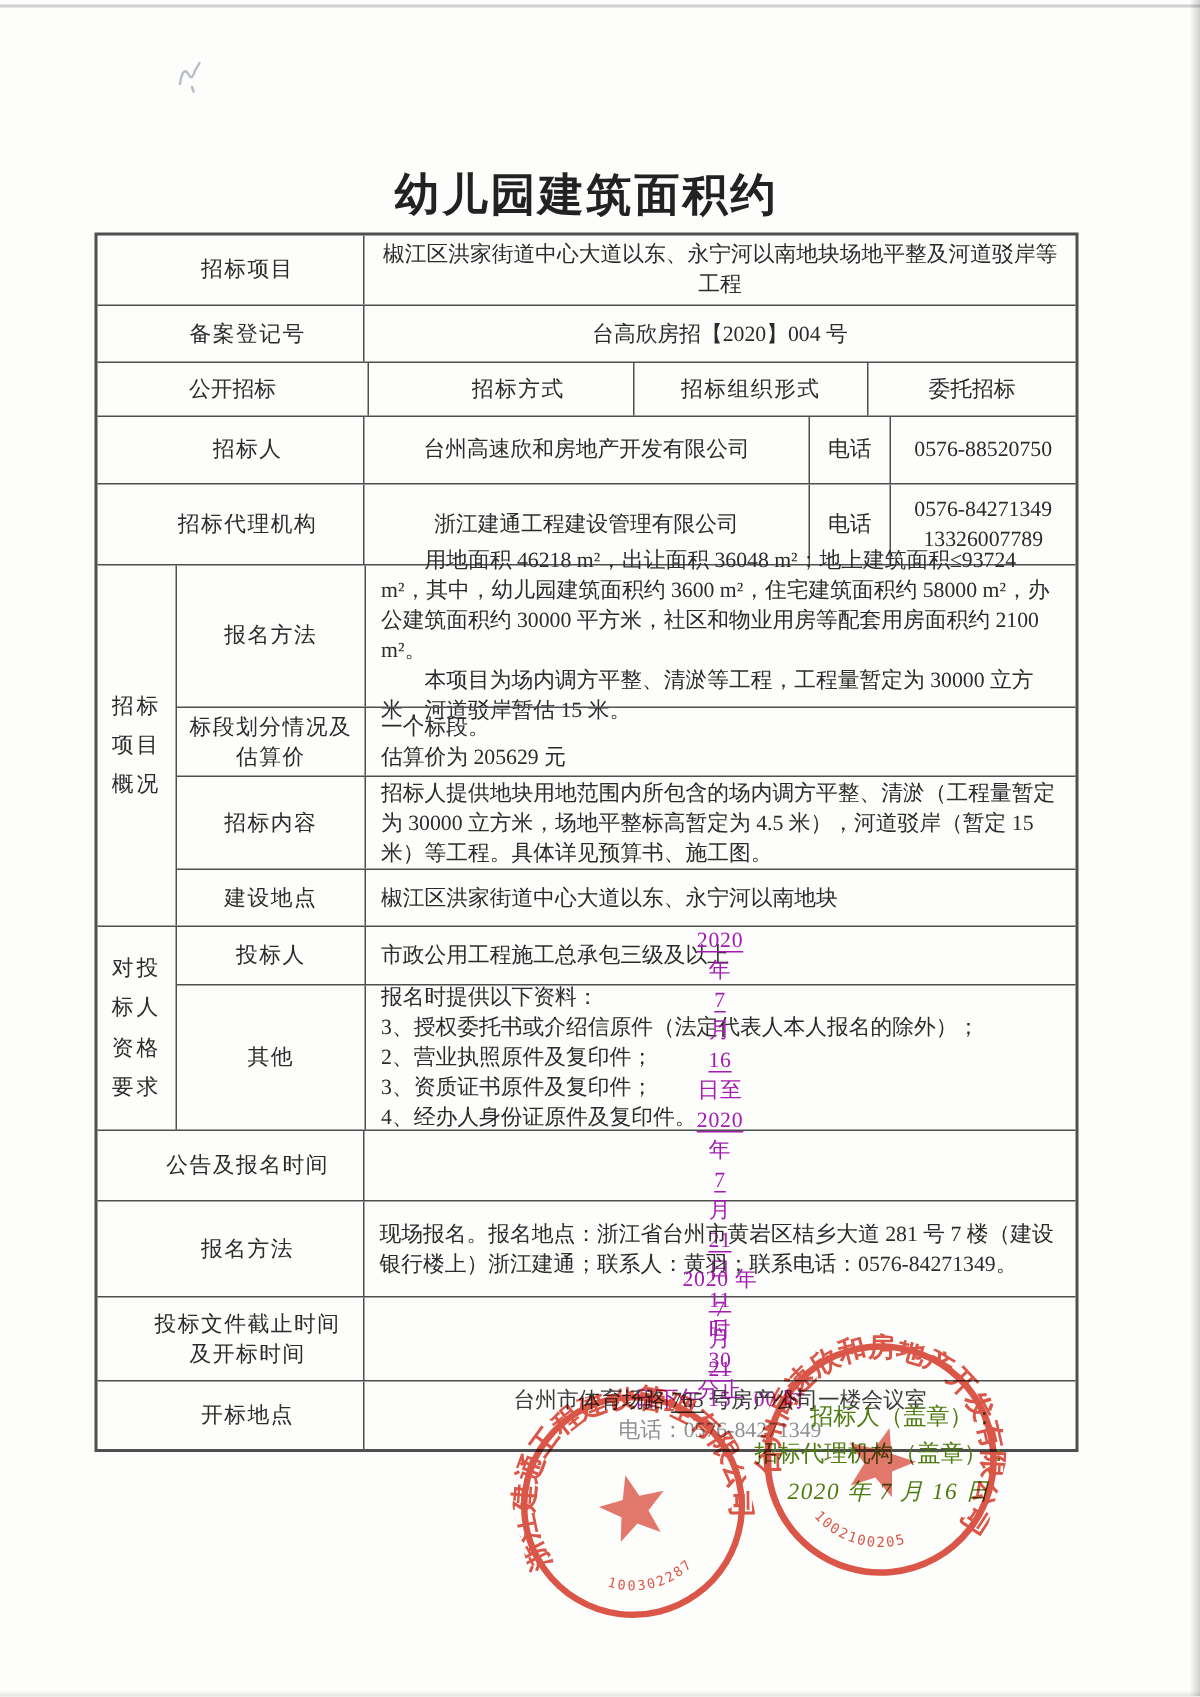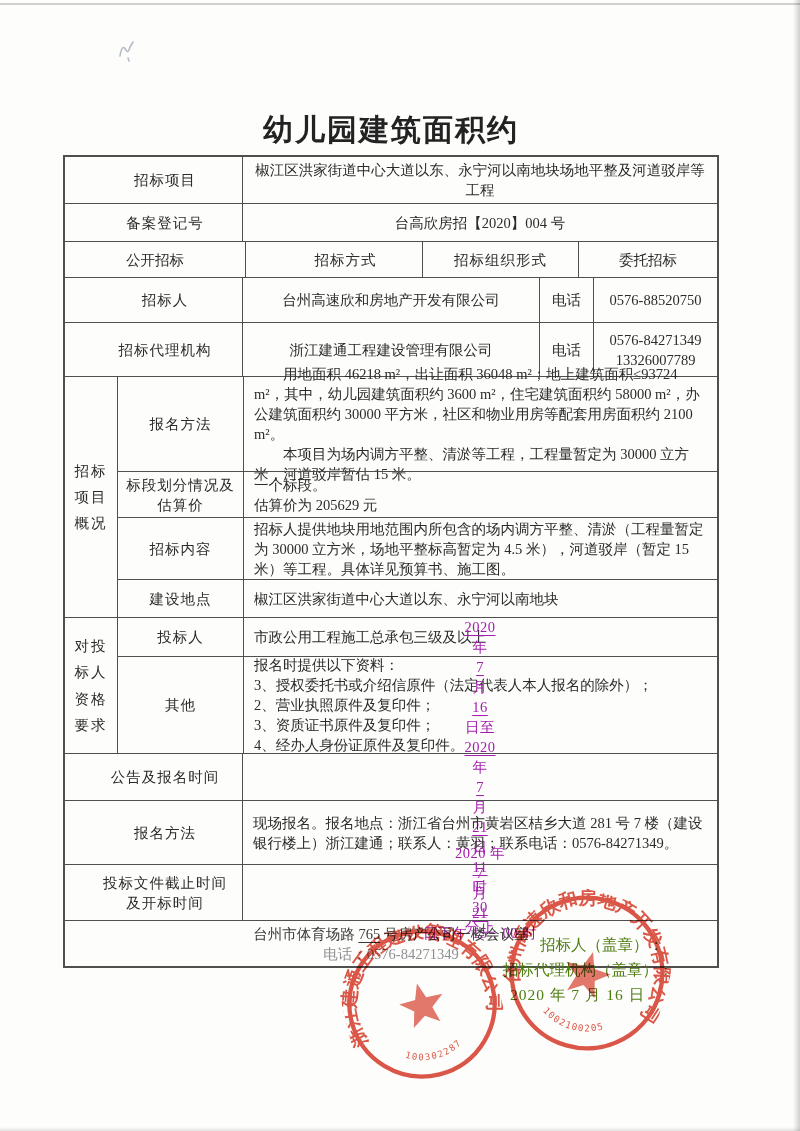--- a/index.html
+++ b/index.html
@@ -40,21 +40,21 @@
   .left{align-items:flex-start;text-align:left;padding:4px 10px;}
   .para{margin:0;text-indent:2em;}
   .vlabel{white-space:pre-line;line-height:1.8;letter-spacing:2px;}
   .filled{color:#a21caf;letter-spacing:.5px;}
   .u{text-decoration:underline;text-underline-offset:3px;}
   .venue-l1{color:#3a3a3a;}
   .venue-l2{color:#8f8f93;}
 
   .sig{position:absolute;left:503px;top:932px;font-size:15.5px;line-height:1.62;color:#4d7c0f;white-space:nowrap;}
   .sig .l1{margin-left:37px;}
-  .sig .l3{margin-left:7px;letter-spacing:1px;}
+  .sig .l3{margin-left:22px;letter-spacing:1px;font-style:italic;}
 
   .stamp{position:absolute;mix-blend-mode:multiply;opacity:.88;}
   .stamp svg{display:block;}
   .stamp-left{left:344px;top:926px;transform:rotate(-14deg);}
   .stamp-right{left:506px;top:892px;transform:rotate(16deg);}
 </style>
 </head>
 <body>
 
 <div class="page">
@@ -186,20 +186,21 @@
       <div class="cell grow filled">
           <span>2020 年 </span>
           <span class="u">7</span>
           <span> 月 </span>
           <span class="u">21</span>
           <span> 日下午 15：00 时</span>
         </div>
     </div>
 
     <div class="row" style="height:46px">
+      <div class="cell w-label lab">开标地点</div>
       <div class="cell grow">
         <div class="venue-l1"><span>台州市体育场路 </span><span class="u">765</span><span> 号房产公司一楼会议室</span></div>
         <div class="venue-l2">电话：0576-84271349</div>
       </div>
     </div>
 
   </div>
 
   <div class="sig">
     <div class="l1">招标人（盖章）：</div>

